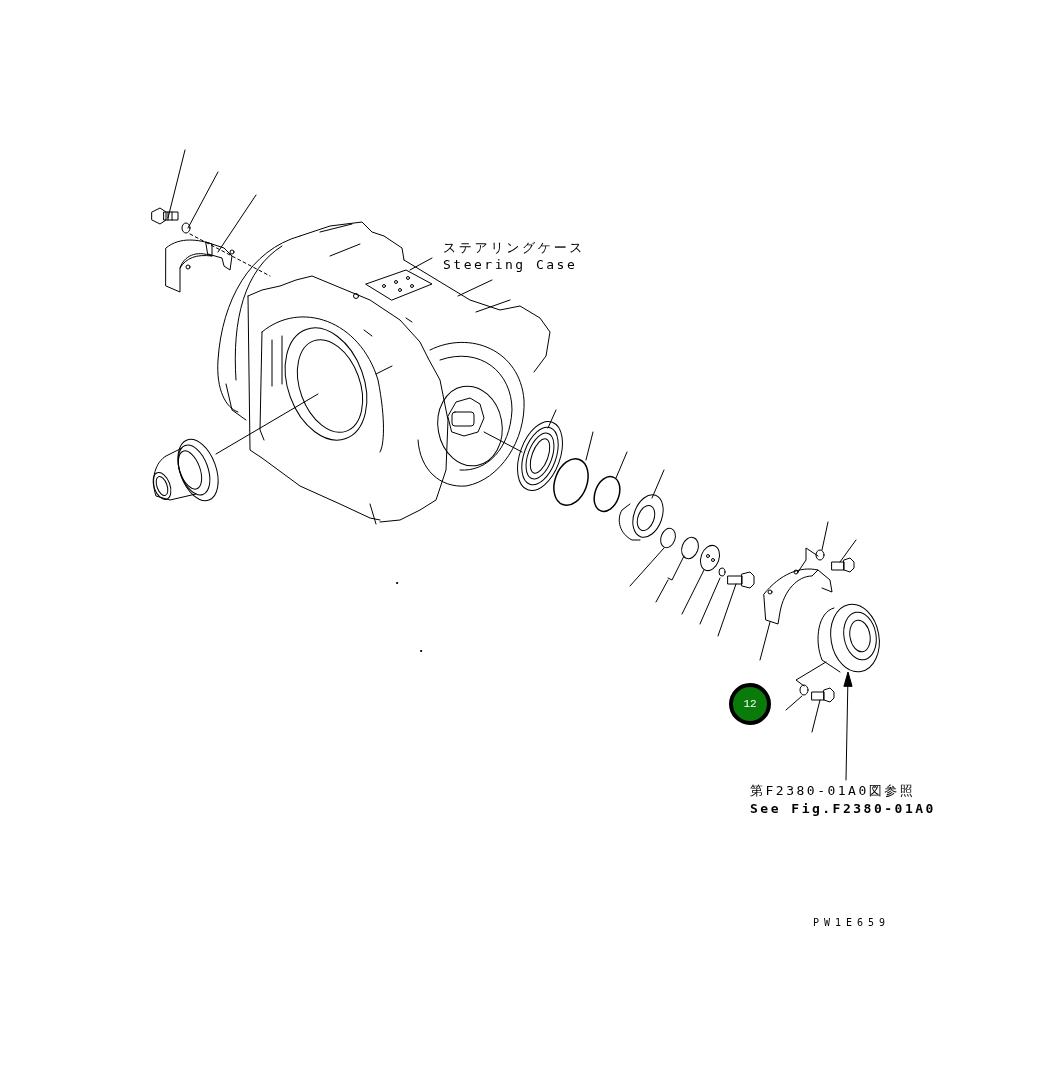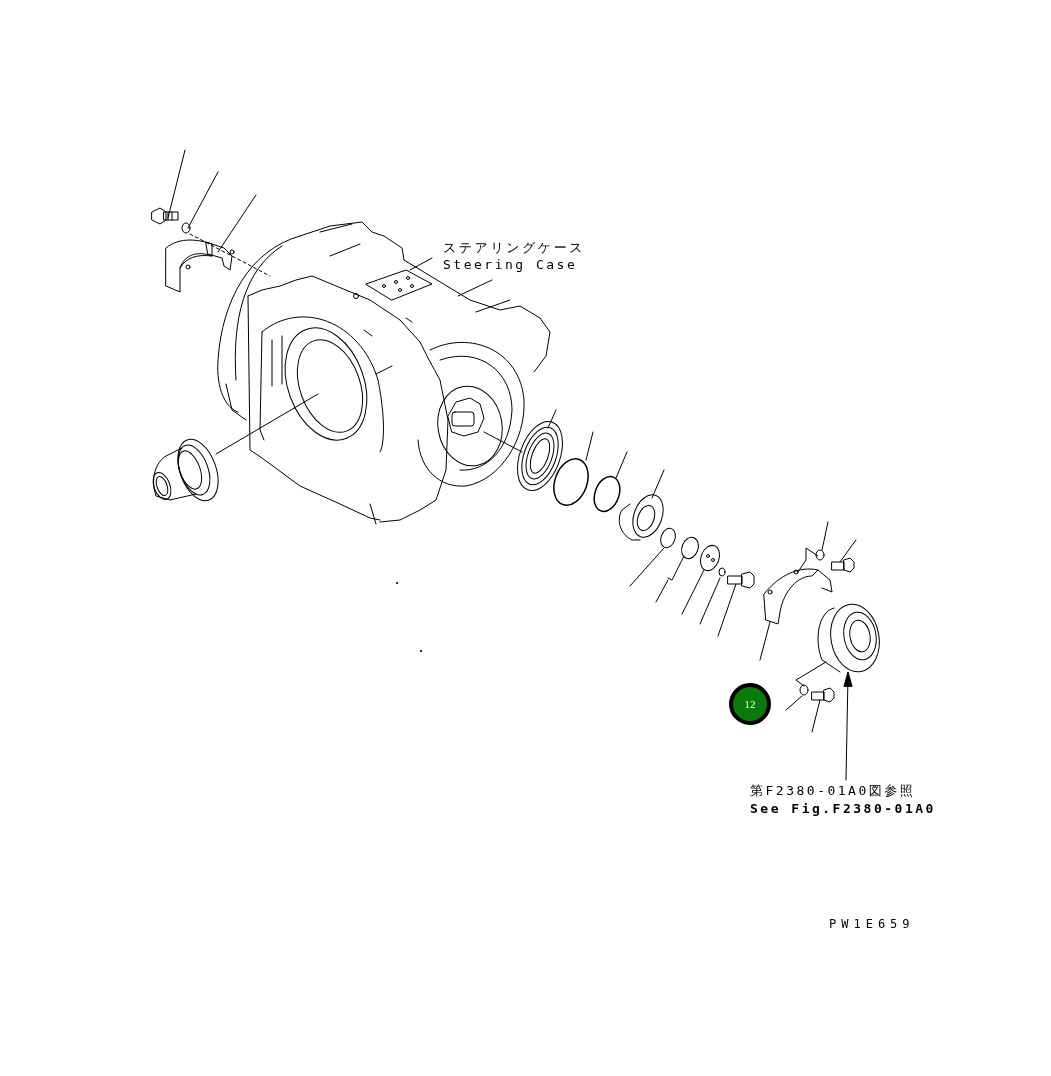--- a/index.html
+++ b/index.html
@@ -1,21 +1,21 @@
 <!DOCTYPE html>
 <html><head>
 <meta charset="utf-8">
 <style>
   html, body { margin:0; padding:0; background:#ffffff; }
   body { width:1051px; height:1076px; position:relative; overflow:hidden; font-family:"DejaVu Sans Mono", monospace; }
   #diagram { position:absolute; left:0; top:0; width:1034px; height:1076px; }
   #diagram svg { position:absolute; left:0; top:0; }
   .lbl { position:absolute; color:#000; font-family:"DejaVu Sans Mono", "Liberation Mono", monospace; font-size:13px; letter-spacing:2.5px; line-height:16px; white-space:nowrap; }
-  .code { position:absolute; color:#000; font-family:"DejaVu Sans Mono", monospace; font-size:12px; letter-spacing:5px;margin-left:16px; }
-  .callout { position:absolute; width:34px; height:34px; border-radius:50%; border:4px solid #000; display:flex; align-items:center; justify-content:center; color:#fff; font-family:Liberation Serif, serif; font-size:11px; cursor:pointer; }
+  .code { position:absolute; color:#000; font-family:"DejaVu Sans Mono", monospace; font-size:10px; letter-spacing:5px; }
+  .callout { position:absolute; width:34px; height:34px; border-radius:50%; border:4px solid #000; display:flex; align-items:center; justify-content:center; color:#fff; font-family:Liberation Mono, monospace; font-size:11px; cursor:pointer; }
 </style>
 </head>
 <body>
 
 <div id="diagram">
   <svg width="1051" height="1076" viewBox="0 0 1051 1076" fill="none" stroke="#000" stroke-width="1" stroke-linecap="round" stroke-linejoin="round">
 
     <g>
       <line x1="185" y1="150" x2="168" y2="218"></line>
       <line x1="218" y1="172" x2="188" y2="228"></line>

